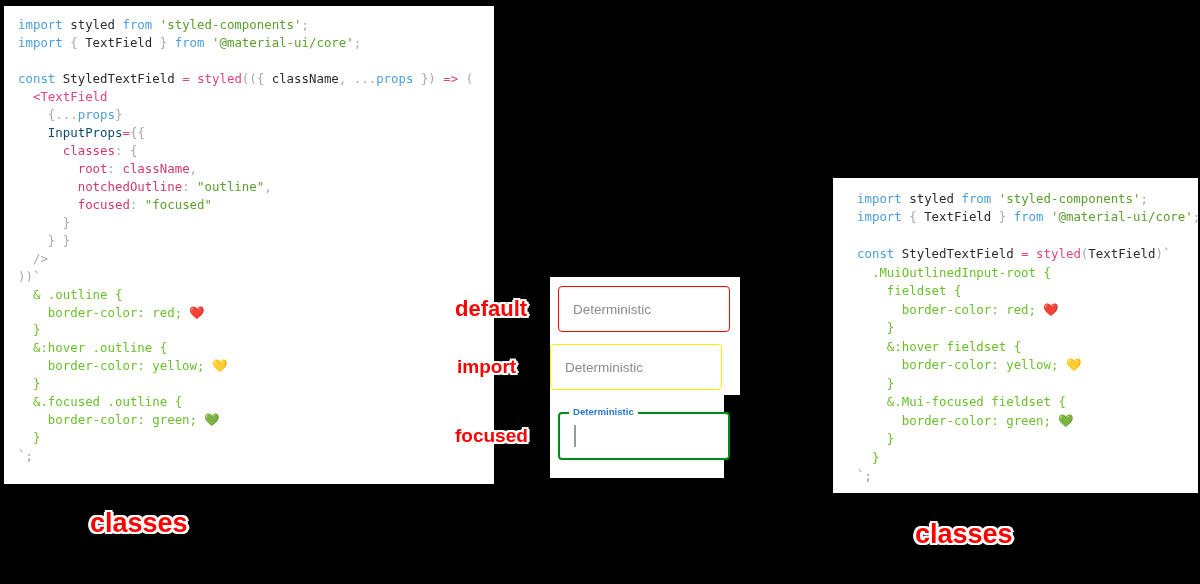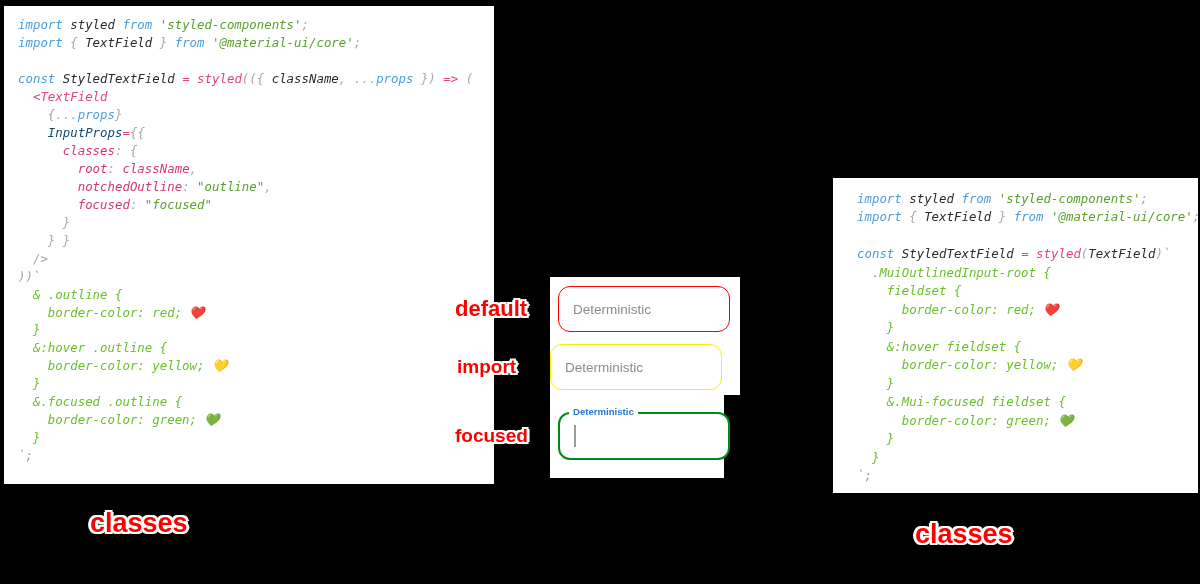--- a/index.html
+++ b/index.html
@@ -35,21 +35,21 @@
   }
   #code-right {
     left: 833px;
     top: 178px;
     width: 365px;
     height: 315px;
     padding: 11px 8px 8px 24px;
     font-size: 12.4px;
     line-height: 19.3px;
   }
-  .code-line { display: block; height: 1.45em; font-style: italic; }
+  .code-line { display: block; height: 1.45em; }
   #code-right .code-line { height: 1.49em; }
 
   
   .t-kw     { color: #4a9edd; }          
   .t-plain  { color: #2b2b2b; }          
   .t-punct  { color: #a8a8a8; }          
   .t-str    { color: #5aa02c; }          
   .t-op     { color: #e0457b; }          
   .t-fn     { color: #e0457b; }          
   .t-prop   { color: #d1386c; }          
@@ -71,21 +71,21 @@
     position: absolute;
     left: 550px;
     top: 395px;
     width: 174px;
     height: 83px;
     background: #ffffff;
   }
   .tf {
     position: absolute;
     box-sizing: border-box;
-    border-radius: 12px;
+    border-radius: 4px;
     background: #ffffff;
   }
   .tf-text {
     position: absolute;
     left: 14px;
     top: 50%;
     transform: translateY(-50%);
     color: #8b8b8b;
     font-size: 13.5px;
     font-family: "Liberation Sans", sans-serif;

